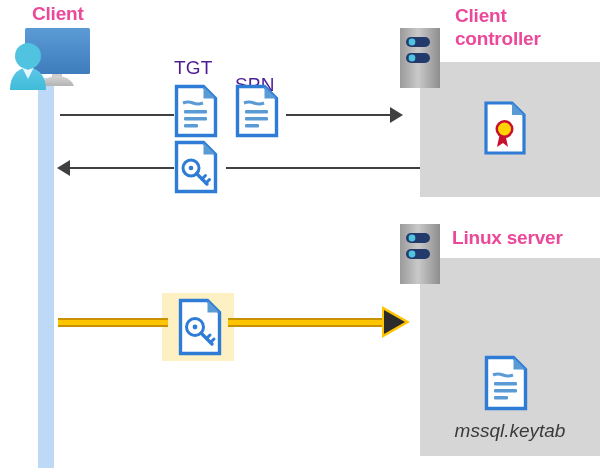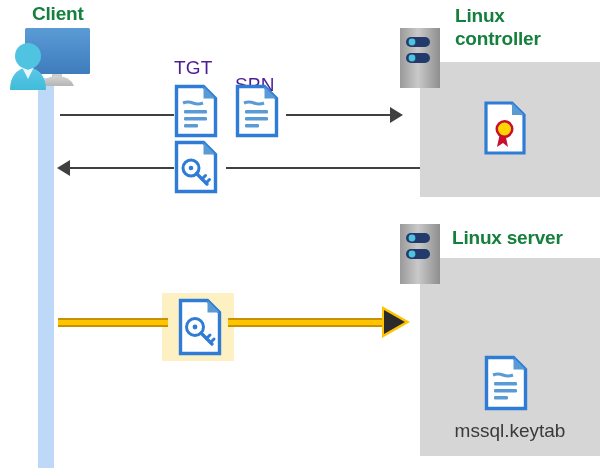--- a/index.html
+++ b/index.html
@@ -15,21 +15,21 @@
     width: 600px;
     height: 468px;
     background: #ffffff;
     overflow: hidden;
   }
   .abs { position: absolute; }
 
   
   .title {
     font-weight: bold;
-    color: #15803d;
+    color: #ec4899;
     font-size: 19px;
     line-height: 23px;
     letter-spacing: -0.2px;
   }
   #client-title { left: 32px; top: 2px; }
   #dc-title { left: 455px; top: 4px; width: 140px; }
   #linux-title { left: 452px; top: 226px; width: 150px; }
 
   
   .panel {
@@ -106,20 +106,21 @@
     letter-spacing: 0.2px;
   }
   #label-tgt { left: 174px; top: 57px; }
   #label-spn { left: 235px; top: 74px; }
 
   #keytab-label {
     left: 420px; top: 420px; width: 180px;
     text-align: center;
     font-size: 19px;
     color: #3a3a3a;
+    font-style: italic;
   }
 
   
   #icon-client   { left: 6px;   top: 28px;  }
   #icon-tgt-doc  { left: 174px; top: 84px;  }
   #icon-spn-doc  { left: 235px; top: 84px;  }
   #icon-key-doc1 { left: 174px; top: 140px; }
   #icon-key-doc2 { left: 178px; top: 298px; }
   #icon-server-dc    { left: 398px; top: 28px;  }
   #icon-server-linux { left: 398px; top: 224px; }
@@ -131,21 +132,21 @@
 <body>
 
 <div id="canvas">
 
   <div class="abs panel" id="dc-panel"></div>
   <div class="abs panel" id="linux-panel"></div>
 
   <div class="abs" id="lifeline"></div>
 
   <div class="abs title" id="client-title">Client</div>
-  <div class="abs title" id="dc-title">Linux controller</div>
+  <div class="abs title" id="dc-title">Client controller</div>
   <div class="abs title" id="linux-title">Linux server</div>
 
   <div class="abs" id="icon-client">
     <svg width="108" height="72" viewBox="0 0 108 72" xmlns="http://www.w3.org/2000/svg">
       <defs>
         <linearGradient id="monGrad" x1="0" y1="0" x2="0" y2="1">
           <stop offset="0%" stop-color="#5b9bd5"></stop>
           <stop offset="100%" stop-color="#3e7cbd"></stop>
         </linearGradient>
         <linearGradient id="personGrad" x1="0" y1="0" x2="0" y2="1">

